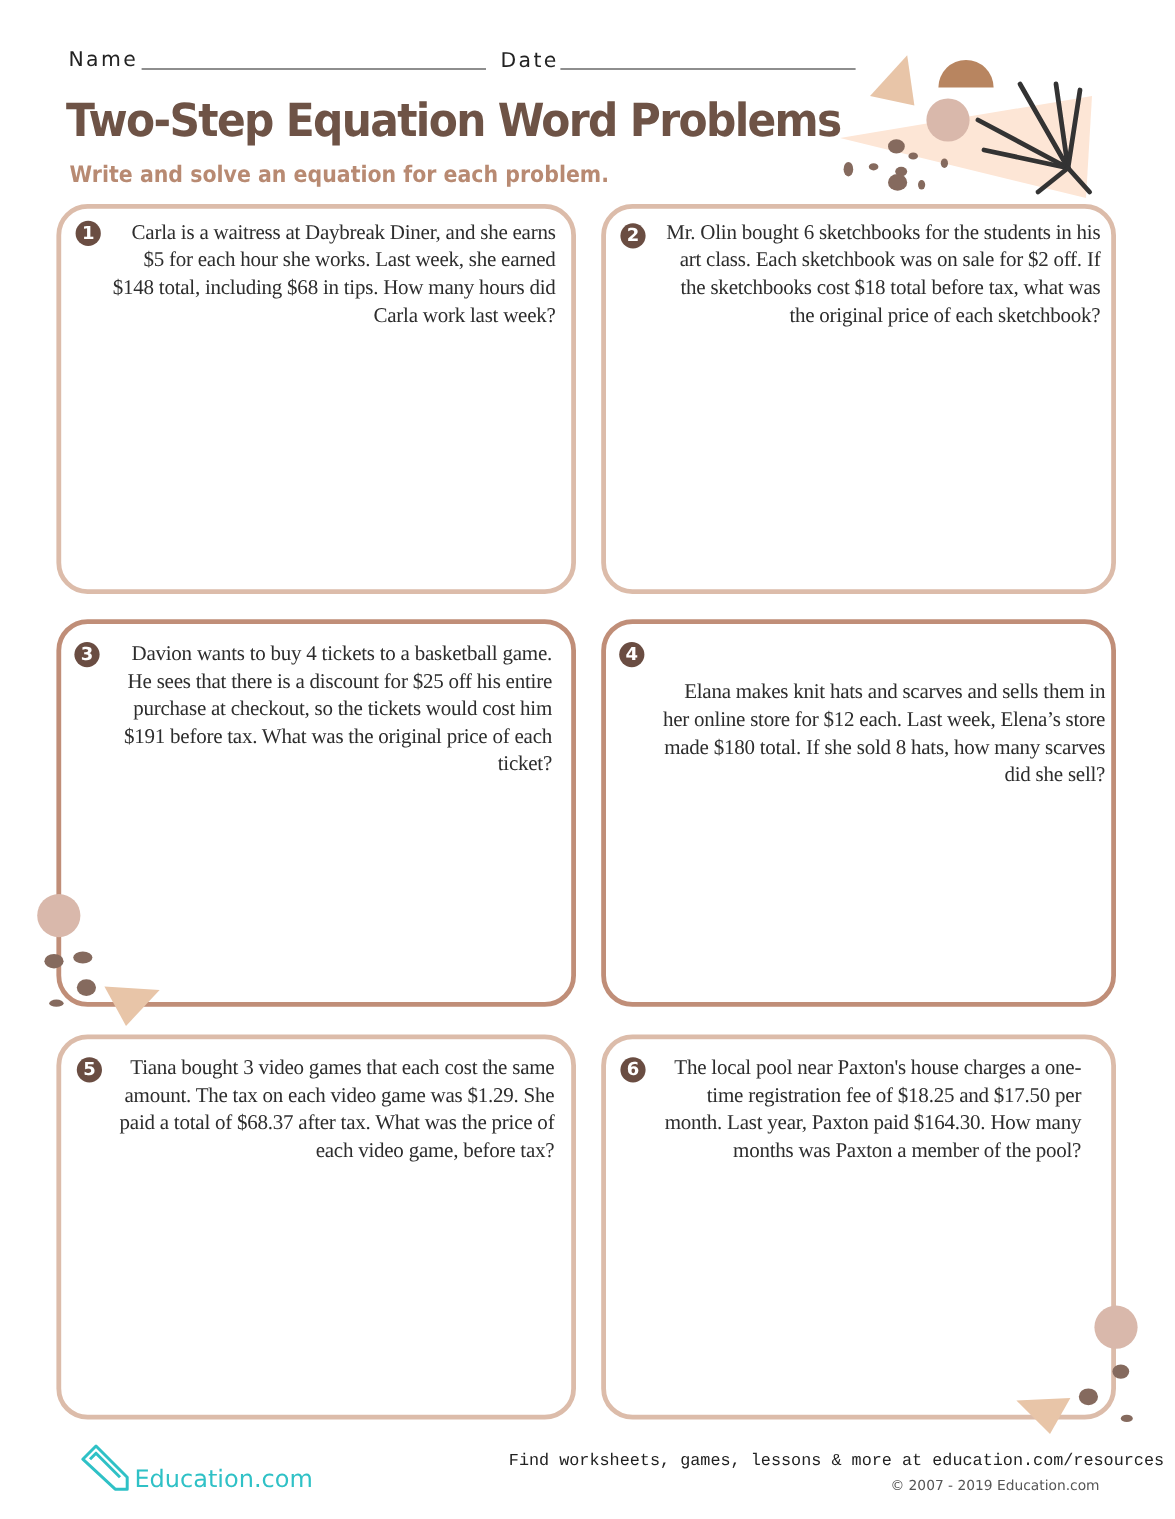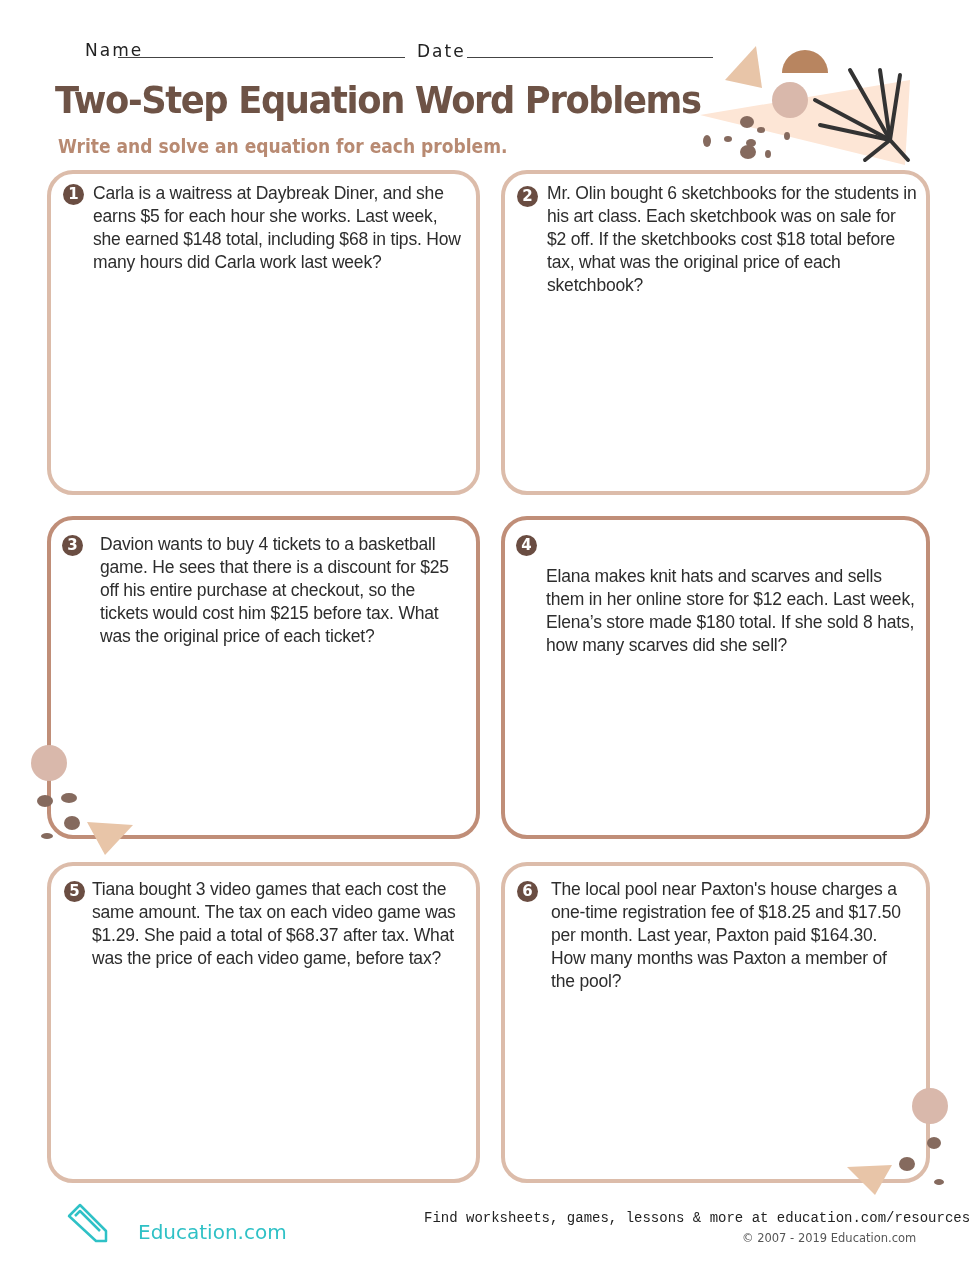--- a/index.html
+++ b/index.html
@@ -5,29 +5,29 @@
   html, body { margin:0; padding:0; background:#ffffff; }
   body { width:979px; height:1266px; position:relative; overflow:hidden; font-family:"Liberation Sans", sans-serif; color:#2b2b2b; }
   .abs { position:absolute; }
   .nd-label { font-family:"DejaVu Sans", sans-serif; font-size:17px; letter-spacing:2px; color:#222; }
   .line { border-bottom:1.5px solid #444; height:0; }
   .title { left:55px; top:78px; font-family:"DejaVu Sans", sans-serif; font-weight:bold; font-size:38px; color:#6e5346; letter-spacing:-1.5px; transform:scaleX(0.93); transform-origin:left top; white-space:nowrap; }
   .subtitle { left:58px; top:135px; font-family:"DejaVu Sans", sans-serif; font-weight:bold; font-size:19px; color:#b88a72; transform:scaleX(0.9); transform-origin:left top; white-space:nowrap; }
   .box { position:absolute; border:4px solid #dcbcaa; border-radius:26px; box-sizing:border-box; background:#fff; }
   .box.dark { border-color:#c08e78; }
   .num { position:absolute; width:21px; height:21px; border-radius:50%; background:#6a4d42; color:#fff; font-family:"DejaVu Sans", sans-serif; font-weight:bold; font-size:15px; line-height:21px; text-align:center; }
-  .qtext { position:absolute; font-family:Liberation Sans, sans-serif; font-size:17.5px; line-height:23px; color:#2d2d2d; letter-spacing:-0.2px; }
+  .qtext { position:absolute; font-family:Liberation Serif, serif; font-size:17.5px; line-height:23px; color:#2d2d2d; letter-spacing:-0.2px;text-align:right; }
   .footer-text { font-family:Liberation Mono, monospace; font-size:14px; color:#222; white-space:nowrap; }
   .copy { font-family:"DejaVu Sans", sans-serif; font-size:11.5px; color:#555; white-space:nowrap; }
   .logo-text { font-family:"DejaVu Sans", sans-serif; font-size:20px; color:#2fc1c6; }
 </style>
 </head>
 <body>
 
-<div class="abs nd-label" style="left:57px; top:40px;margin-left:28px;">Name</div>
+<div class="abs nd-label" style="left:57px; top:40px;">Name</div>
 <div class="abs line" style="left:118px; top:57px; width:287px;"></div>
 <div class="abs nd-label" style="left:417px; top:41px;">Date</div>
 <div class="abs line" style="left:467px; top:57px; width:246px;"></div>
 
 <div class="abs title">Two-Step Equation Word Problems</div>
 <div class="abs subtitle">Write and solve an equation for each problem.</div>
 
 <svg class="abs" style="left:690px; top:40px;" width="240" height="130" viewBox="0 0 240 130">
   <polygon points="10,75 220,40 215,125" fill="#fde6d6"></polygon>
   <polygon points="35,40 66,6 72,48" fill="#e8c5a8"></polygon>
@@ -63,21 +63,21 @@
 
 <div class="num" style="left:63px; top:184px;">1</div>
 <div class="num" style="left:517px; top:186px;">2</div>
 <div class="num" style="left:62px; top:535px;">3</div>
 <div class="num" style="left:516px; top:535px;">4</div>
 <div class="num" style="left:64px; top:881px;">5</div>
 <div class="num" style="left:517px; top:881px;">6</div>
 
 <div class="qtext" style="left:93px; top:182px; width:370px;">Carla is a waitress at Daybreak Diner, and she earns $5 for each hour she works. Last week, she earned $148 total, including $68 in tips. How many hours did Carla work last week?</div>
 <div class="qtext" style="left:547px; top:182px; width:370px;">Mr. Olin bought 6 sketchbooks for the students in his art class. Each sketchbook was on sale for $2 off. If the sketchbooks cost $18 total before tax, what was the original price of each sketchbook?</div>
-<div class="qtext" style="left:100px; top:533px; width:360px;">Davion wants to buy 4 tickets to a basketball game. He sees that there is a discount for $25 off his entire purchase at checkout, so the tickets would cost him $215 before tax. What was the original price of each ticket?</div>
+<div class="qtext" style="left:100px; top:533px; width:360px;">Davion wants to buy 4 tickets to a basketball game. He sees that there is a discount for $25 off his entire purchase at checkout, so the tickets would cost him $191 before tax. What was the original price of each ticket?</div>
 <div class="qtext" style="left:546px; top:565px; width:375px;">Elana makes knit hats and scarves and sells them in her online store for $12 each. Last week, Elena’s store made $180 total. If she sold 8 hats, how many scarves did she sell?</div>
 <div class="qtext" style="left:92px; top:878px; width:370px;">Tiana bought 3 video games that each cost the same amount. The tax on each video game was $1.29. She paid a total of $68.37 after tax. What was the price of each video game, before tax?</div>
 <div class="qtext" style="left:551px; top:878px; width:350px;">The local pool near Paxton's house charges a one-time registration fee of $18.25 and $17.50 per month. Last year, Paxton paid $164.30. How many months was Paxton a member of the pool?</div>
 
 <svg class="abs" style="left:25px; top:740px;" width="115" height="120" viewBox="0 0 115 120">
   <circle cx="24" cy="23" r="18" fill="#d9b8ab"></circle>
   <g fill="#856a5e">
     <ellipse cx="20" cy="61" rx="8" ry="6"></ellipse>
     <ellipse cx="44" cy="58" rx="8" ry="5"></ellipse>
     <ellipse cx="47" cy="83" rx="8" ry="7"></ellipse>
@@ -95,15 +95,15 @@
   </g>
   <polygon points="7,82 52,80 35,110" fill="#e8c5a8"></polygon>
 </svg>
 
 <svg class="abs" style="left:66px; top:1202px;" width="46" height="42" viewBox="0 0 46 42">
   <g fill="none" stroke="#2fc1c6" stroke-width="2.5" stroke-linejoin="round">
     <path d="M3,14 L14,3 L40,29 L40,39 L30,39 Z"></path>
     <path d="M9,14 L14,9 L34,29"></path>
   </g>
 </svg>
-<div class="abs logo-text" style="left:112px; top:1220px;margin-left:26px;">Education.com</div>
+<div class="abs logo-text" style="left:112px; top:1220px;">Education.com</div>
 <div class="abs footer-text" style="left:424px; top:1210px;">Find worksheets, games, lessons &amp; more at education.com/resources</div>
 <div class="abs copy" style="left:742px; top:1231px;">© 2007 - 2019 Education.com</div>
 
 </body></html>

